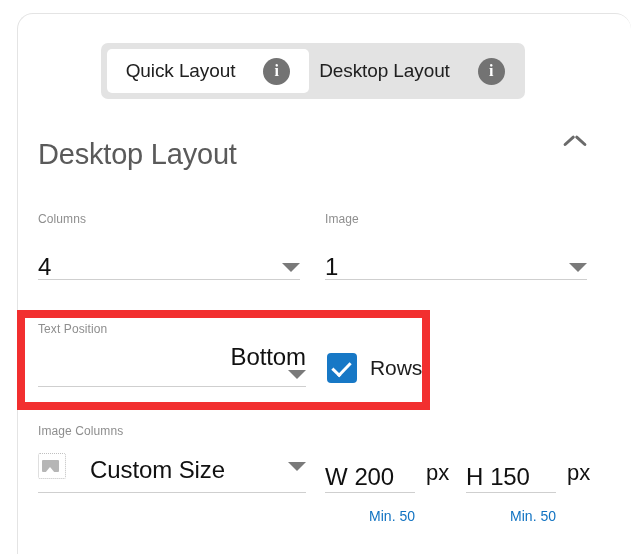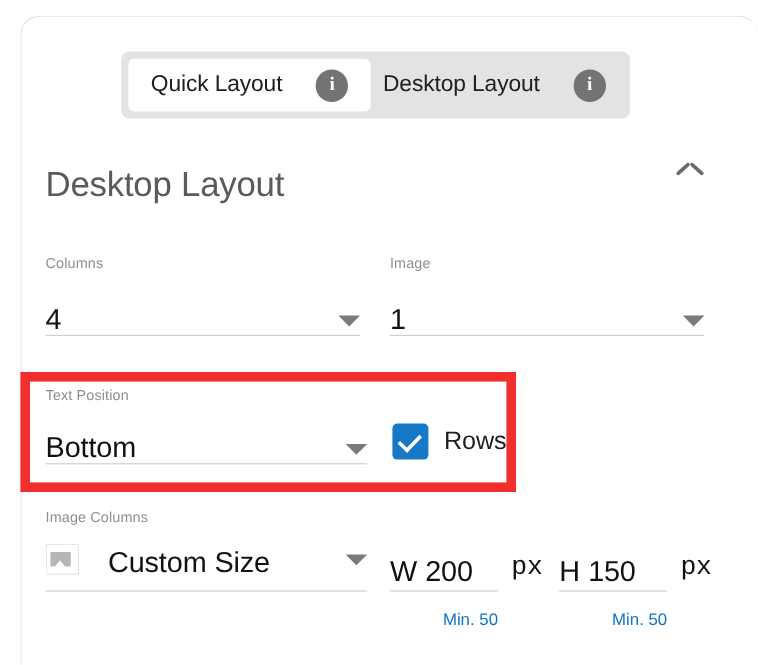--- a/index.html
+++ b/index.html
@@ -168,21 +168,21 @@
     width: 413px;
     height: 100px;
     box-sizing: border-box;
     border: 8px solid #f22f2f;
     background: transparent;
     pointer-events: none;
   }
 
   
   .f-textpos { left: 38px; top: 322px; width: 268px; }
-  .f-textpos .select-line { height: 42px; margin-top: 9px; }
+  .f-textpos .select-line { height: 42px; margin-top: 9px; flex-direction: column; }
 
   
   .checkbox-row {
     position: absolute;
     left: 327px;
     top: 353px;
     display: flex;
     align-items: center;
     gap: 13px;
     cursor: pointer;
@@ -285,21 +285,20 @@
     color: #111111;
     line-height: 1.25;
     letter-spacing: -0.2px;
   }
   .dim-unit {
     font-size: 22px;
     color: #111111;
     line-height: 1;
     margin-bottom: 9px;
     letter-spacing: -0.1px;
-    font-family: Liberation Mono, monospace;
   }
   .hint {
     position: absolute;
     font-size: 14px;
     color: #1173c2;
     letter-spacing: 0px;
     white-space: nowrap;
   }
   .hint-w { left: 325px; top: 508px; width: 90px; text-align: right; }
   .hint-h { left: 466px; top: 508px; width: 90px; text-align: right; }

